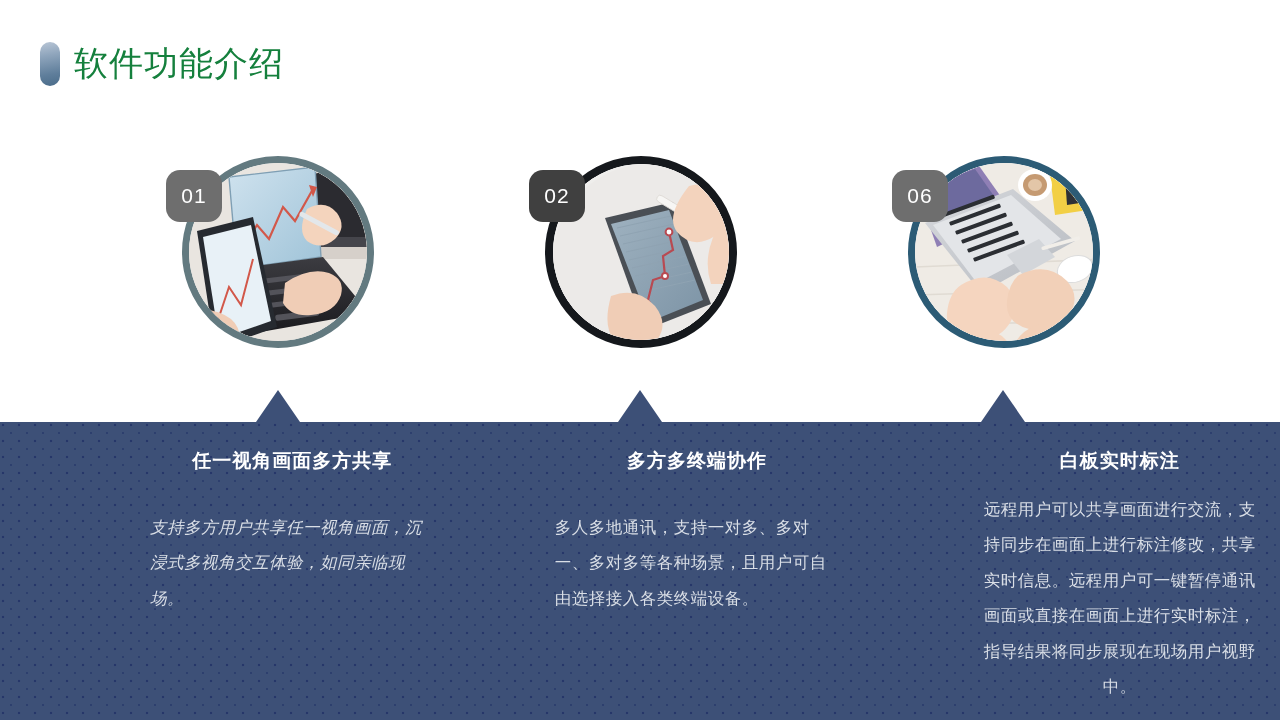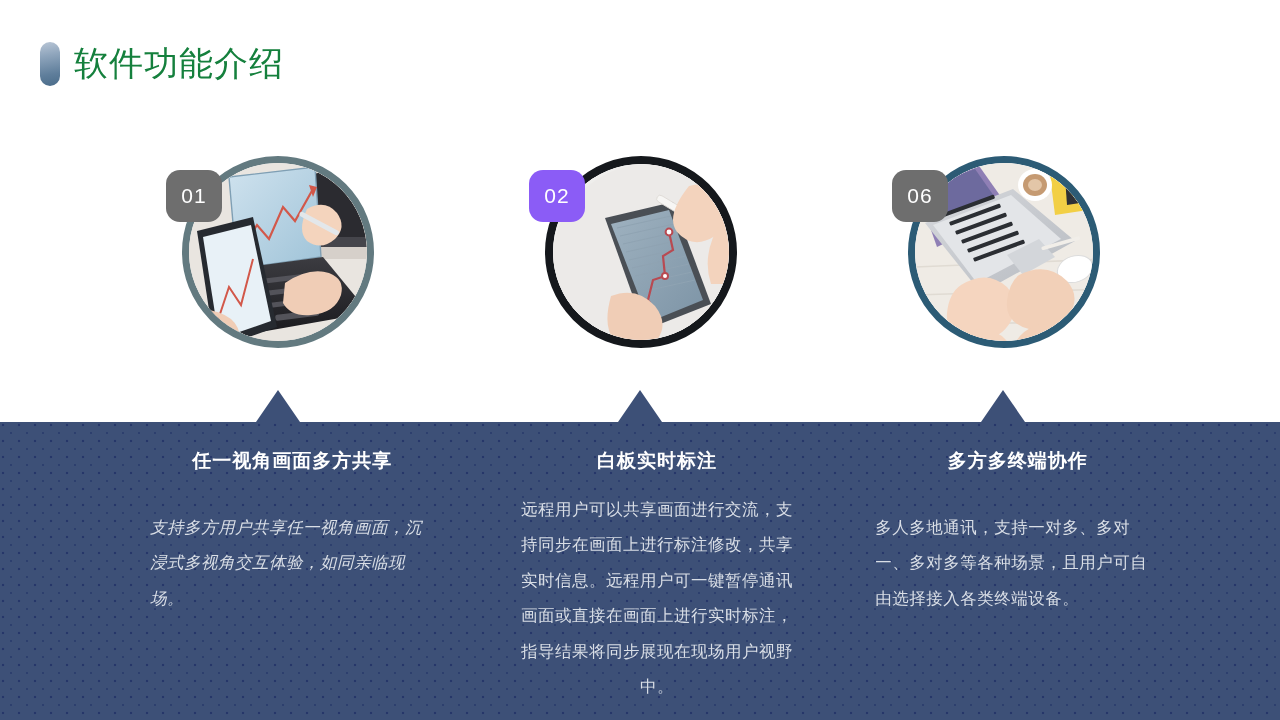--- a/index.html
+++ b/index.html
@@ -93,21 +93,21 @@
     justify-content: center;
     color: #ffffff;
     font-size: 21px;
     letter-spacing: 1px;
     z-index: 5;
     font-family: "Liberation Sans", "DejaVu Sans", sans-serif;
     padding: 0 8px;
     box-sizing: border-box;
   }
   .badge-gray { background: #6e6e6e; }
-  .badge-dark { background: #8b5cf6; }
+  .badge-dark { background: #404040; }
 
   
   .panel {
     position: absolute;
     left: 0;
     top: 422px;
     width: 1280px;
     height: 298px;
     background-color: #3d5077;
     background-image:
@@ -326,22 +326,22 @@
 <div class="panel">
   <div class="notch n1"></div>
   <div class="notch n2"></div>
   <div class="notch n3"></div>
 
   <div class="cols">
     <div class="col col-1">
       <div class="col-heading">任一视角画面多方共享</div>
       <div class="col-body">支持多方用户共享任一视角画面，沉浸式多视角交互体验，如同亲临现场。</div>
     </div>
+    <div class="col col-3">
+      <div class="col-heading">多方多终端协作</div>
+      <div class="col-body">多人多地通讯，支持一对多、多对一、多对多等各种场景，且用户可自由选择接入各类终端设备。</div>
+    </div>
     <div class="col col-2">
       <div class="col-heading">白板实时标注</div>
       <div class="col-body">远程用户可以共享画面进行交流，支持同步在画面上进行标注修改，共享实时信息。远程用户可一键暂停通讯画面或直接在画面上进行实时标注，指导结果将同步展现在现场用户视野中。</div>
     </div>
-    <div class="col col-3">
-      <div class="col-heading">多方多终端协作</div>
-      <div class="col-body">多人多地通讯，支持一对多、多对一、多对多等各种场景，且用户可自由选择接入各类终端设备。</div>
-    </div>
   </div>
 </div>
 
 </body></html>

